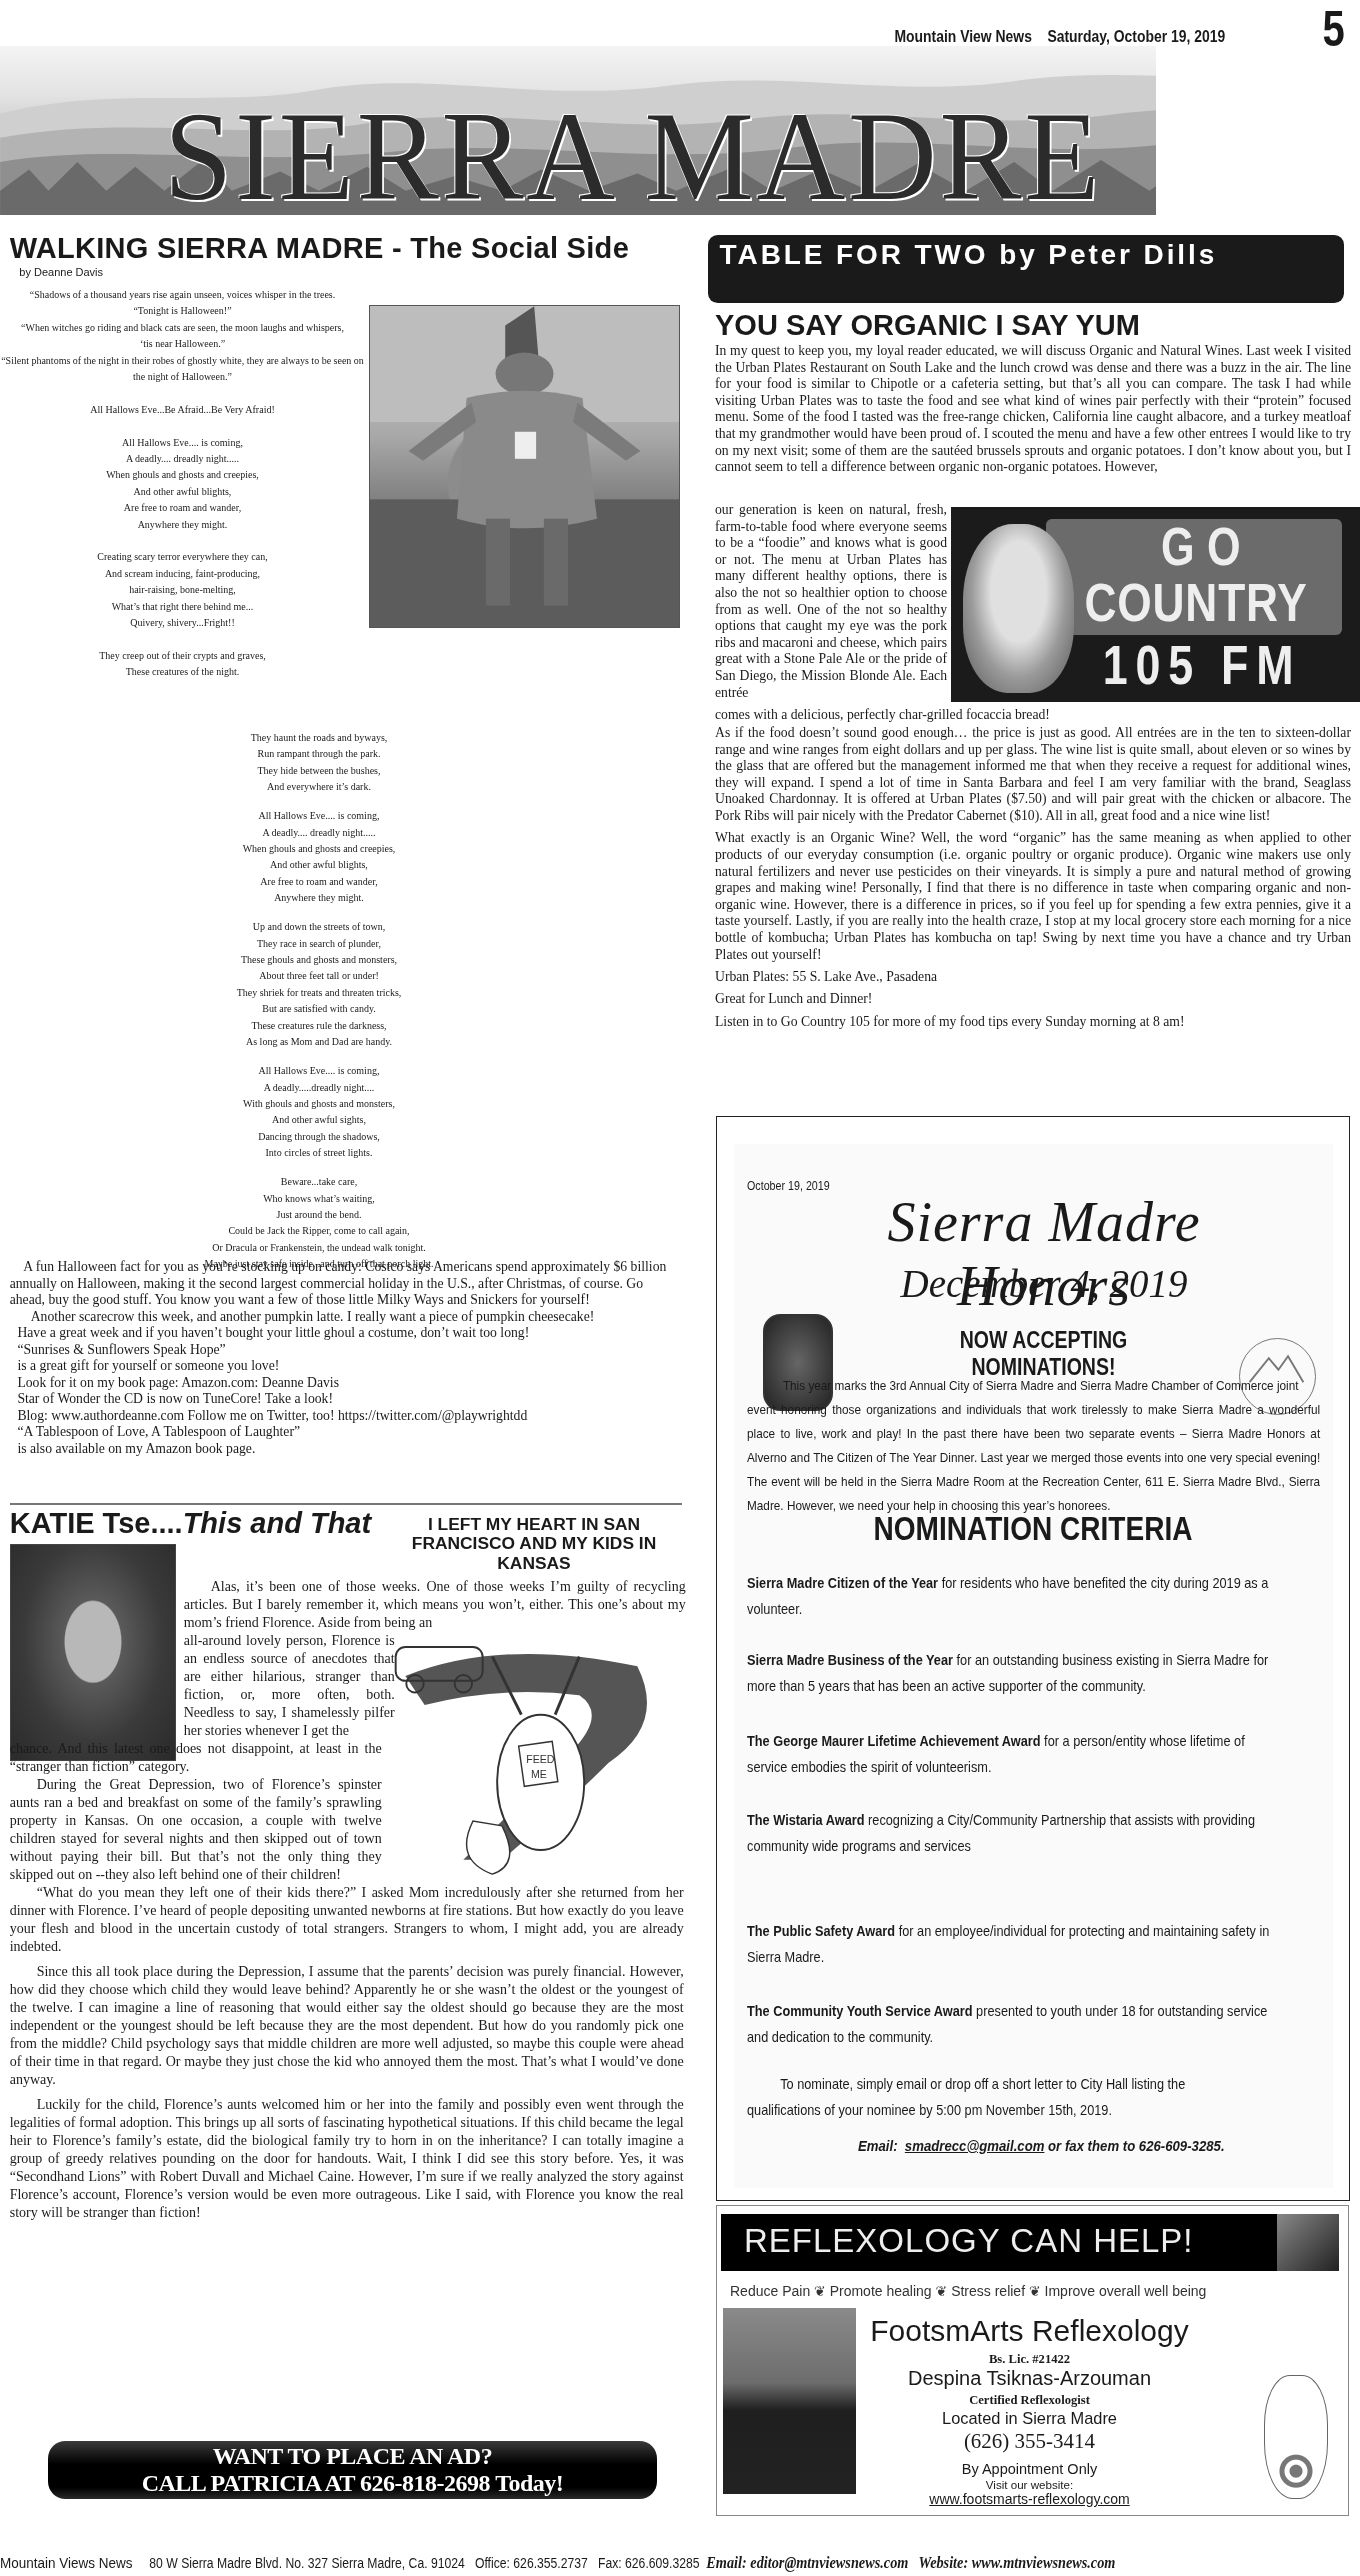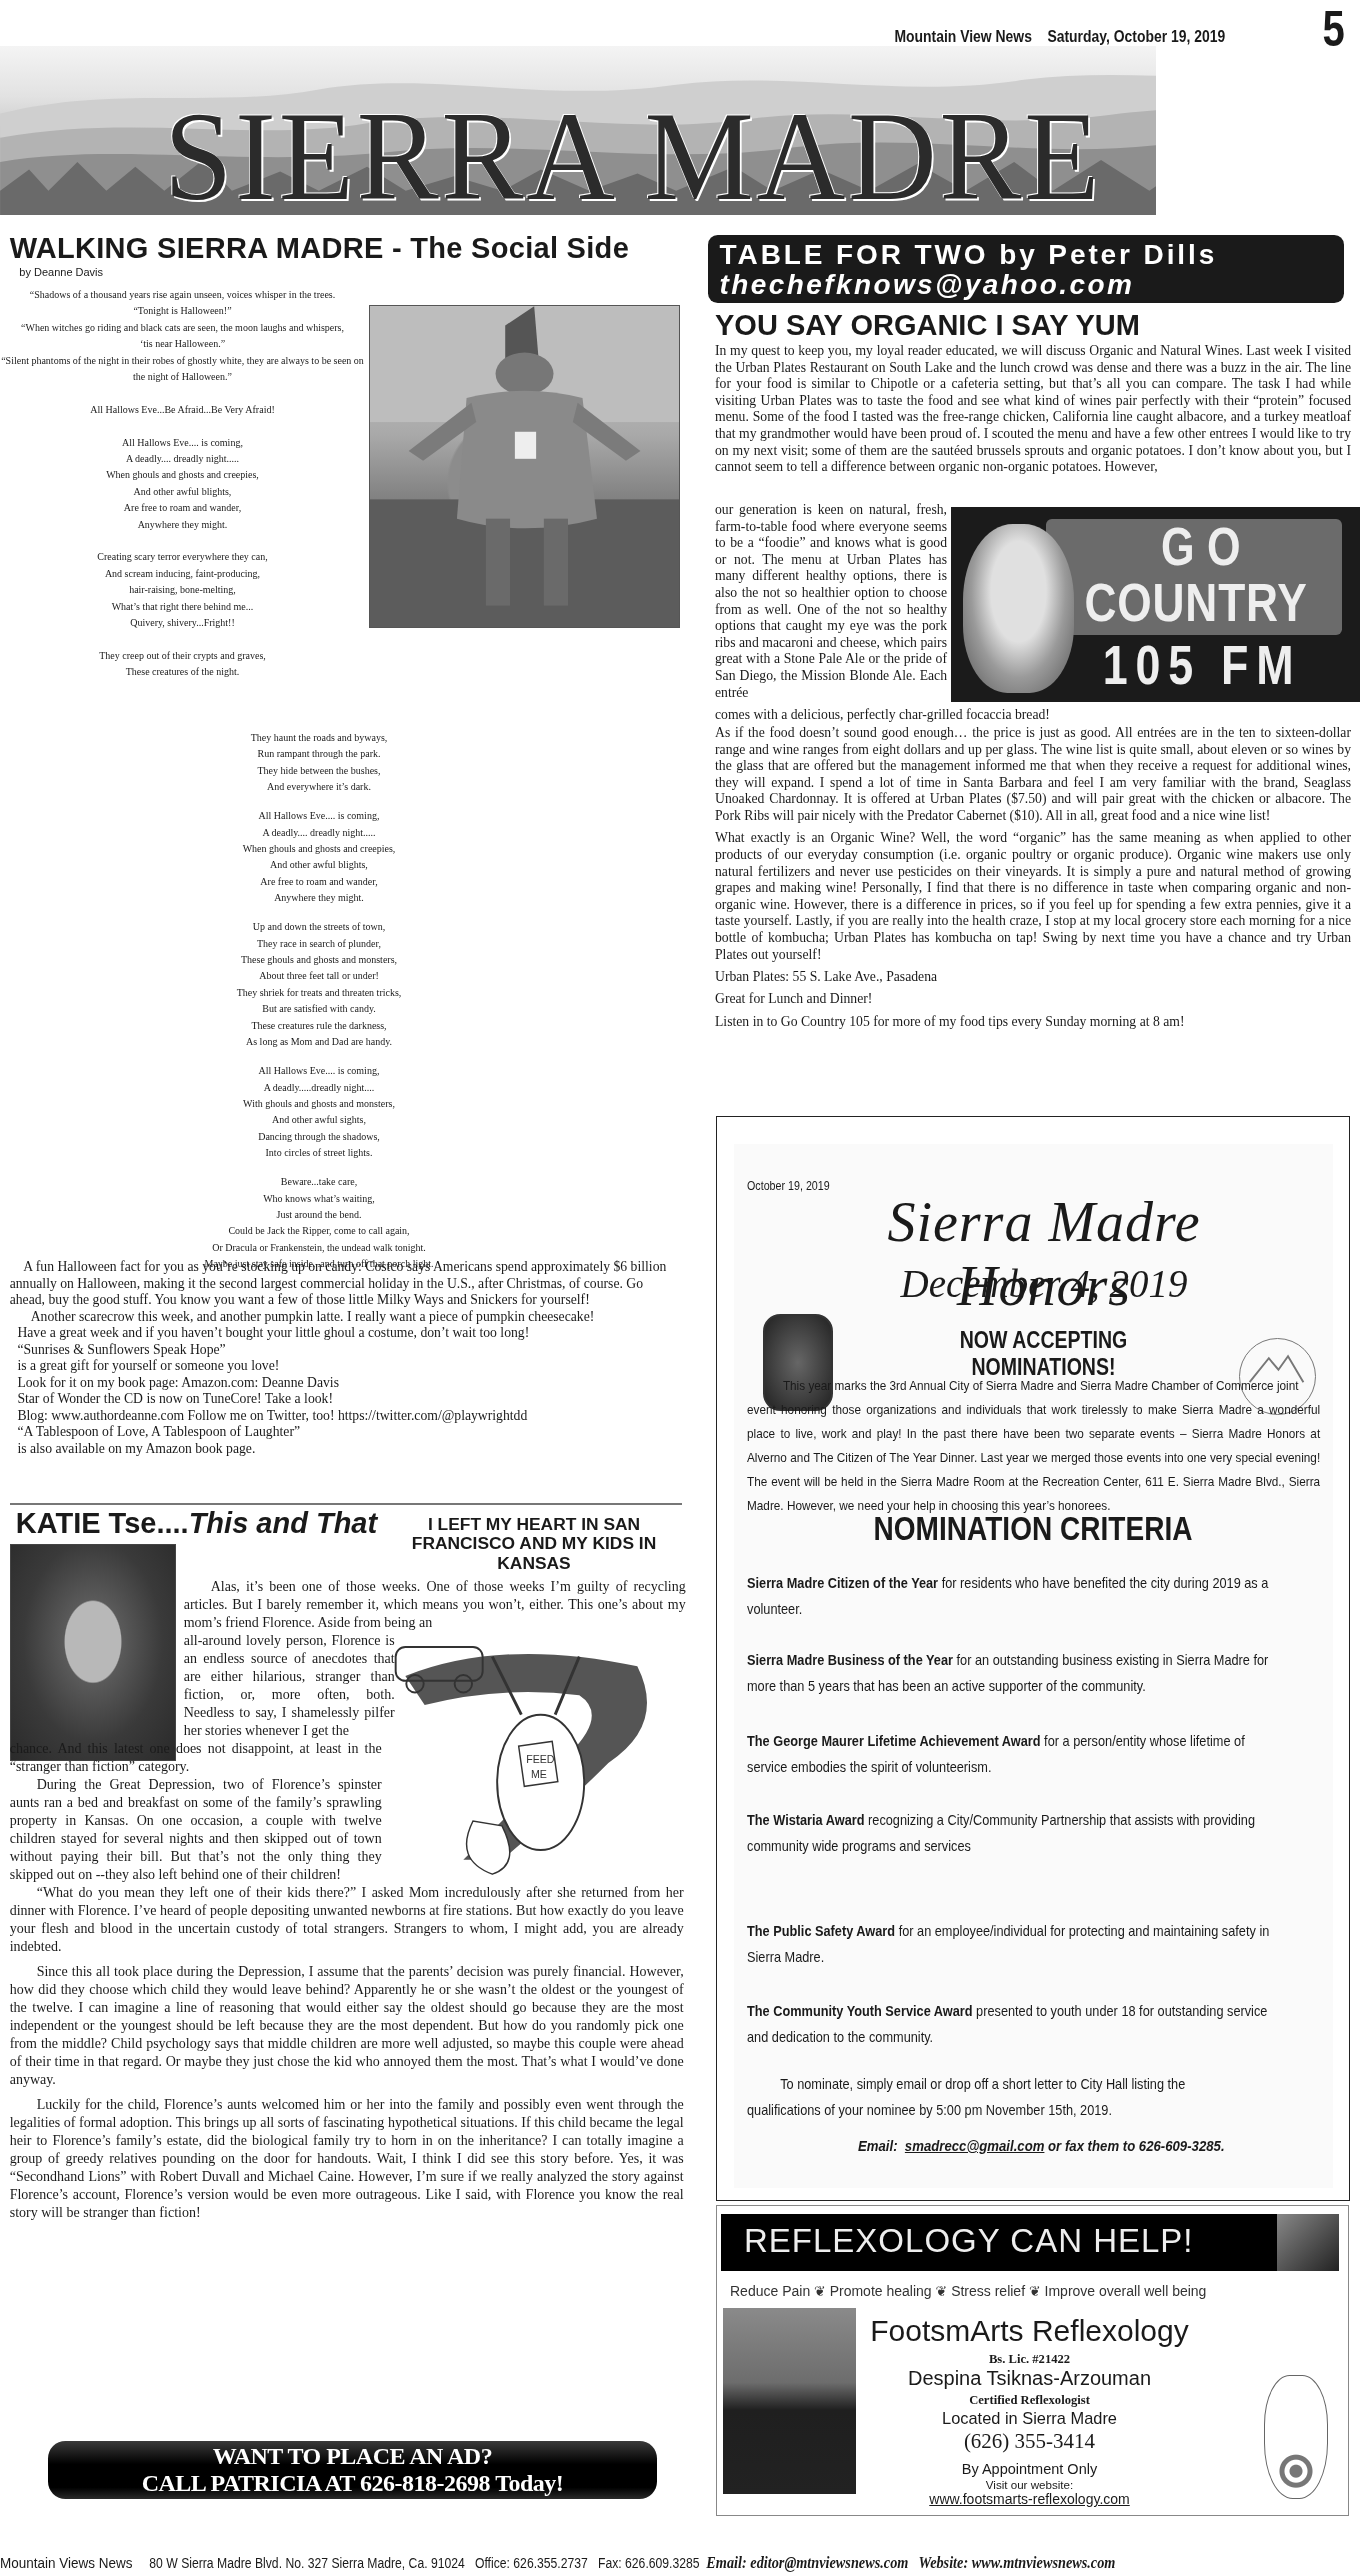--- a/index.html
+++ b/index.html
@@ -30,21 +30,21 @@
   #scarecrow-photo { left: 369px; top: 305px; width: 311px; height: 323px;
     background: radial-gradient(ellipse at 45% 55%, #8c8c8c 0 25%, transparent 26%),
     linear-gradient(180deg, #cfcfcf 0%, #a9a9a9 40%, #6d6d6d 70%, #4d4d4d 100%);
     border: 1px solid #555; overflow: hidden; }
   #after-poem { left: 9.7px; top: 1259px; width: 672px; font-size: 13.7px; line-height: 16.5px; }
   #after-poem .ind { text-indent: 13.5px; }
   #after-poem a { color: #1a1a1a; }
   #divider-left { left: 9.7px; top: 1503px; width: 672px; height: 1.9px; background: #777; }
 
   
-  #katie-title { left: 9.7px; top: 1507px; font-size: 29px; font-weight: bold; margin-left: 6px; }
+  #katie-title { left: 9.7px; top: 1507px; font-size: 29px; font-weight: bold; }
   #katie-title i { font-style: italic; }
   #katie-headline { left: 382px; top: 1515px; width: 304px; text-align: center; font-size: 17.4px; font-weight: bold; line-height: 19.3px; }
   #katie-photo { left: 9.7px; top: 1544px; width: 166px; height: 217px; border: 1.9px solid #444;
     background: radial-gradient(ellipse at 50% 45%, #b8b8b8 0 24%, #5a5a5a 25%, #3a3a3a 60%, #2a2a2a 100%); }
   #cartoon { left: 386px; top: 1618px; width: 290px; height: 261px; text-decoration: underline; }
   #katie-body { left: 9.7px; top: 1578px; width: 674px; font-size: 14px; line-height: 18px; text-align: justify; }
   #katie-body p { text-indent: 27px; }
   .gap { margin-top: 6.8px; }
 
   
@@ -260,21 +260,20 @@
   <p class="gap">Luckily for the child, Florence’s aunts welcomed him or her into the family and possibly even went through the legalities of formal adoption.  This brings up all sorts of fascinating hypothetical situations.  If this child became the legal heir to Florence’s family’s estate, did the biological family try to horn in on the inheritance?  I can totally imagine a group of greedy relatives pounding on the door for handouts.  Wait, I think I did see this story before.  Yes, it was “Secondhand Lions” with Robert Duvall and Michael Caine.  However, I’m sure if we really analyzed the story against Florence’s account, Florence’s version would be even more outrageous.  Like I said, with Florence you know the real story will be stranger than fiction!</p>
 </div>
 
 <div id="ad-banner" class="abs">
   <div>WANT TO PLACE AN AD?</div>
   <div>CALL PATRICIA AT 626-818-2698  Today!</div>
 </div>
 
 <div id="t42-box" class="abs sans">
   <div id="t42-title">TABLE FOR TWO by Peter Dills</div>
-  <div id="t42-email">thechefknows@yahoo.com</div>
 </div>
 <div id="organic-headline" class="abs sans">YOU SAY ORGANIC I SAY YUM</div>
 <div id="organic-body" class="abs">In my quest to keep you, my loyal reader educated, we will discuss Organic and Natural Wines. Last week I visited the Urban Plates Restaurant on South Lake and the lunch crowd was dense and there was a buzz in the air. The line for your food is similar to Chipotle or a cafeteria setting, but that’s all you can compare. The task I had while visiting Urban Plates was to taste the food and see what kind of wines pair perfectly with their “protein” focused menu.  Some of the food I tasted was the free-range chicken, California line caught albacore, and a turkey meatloaf that my grandmother would have been proud of.  I scouted the menu and have a few other entrees I would like to try on my next visit; some of them are the sautéed brussels sprouts and organic potatoes. I don’t know about you, but I cannot seem to tell a difference between organic non-organic potatoes. However,</div>
 <div id="organic-wrap" class="abs">our generation is keen on natural, fresh, farm-to-table food where everyone seems to be a “foodie” and knows what is good or not. The menu at Urban Plates has many different healthy options, there is also the not so healthier option to choose from as well. One of the not so healthy options that caught my eye was the pork ribs and macaroni and cheese, which pairs great with a Stone Pale Ale or the pride of San Diego, the Mission Blonde Ale. Each entrée</div>
 <div id="go-country" class="abs">
   <div class="panel"></div>
   <div class="face"></div>
   <div class="t t1">GO</div>
   <div class="t t2">COUNTRY</div>
   <div class="t t3">105 FM</div>

